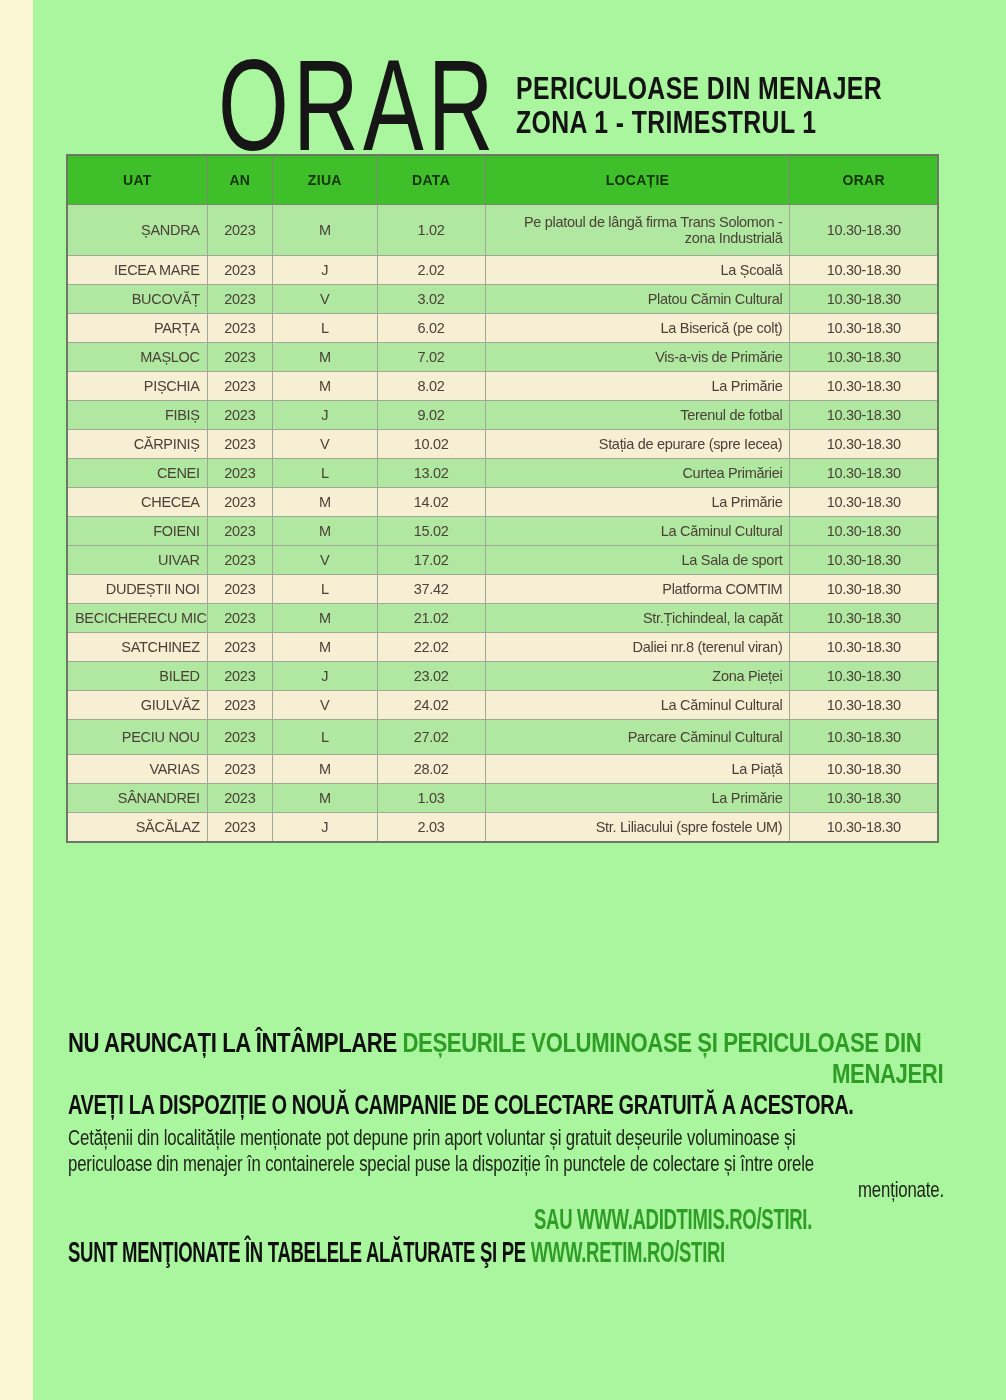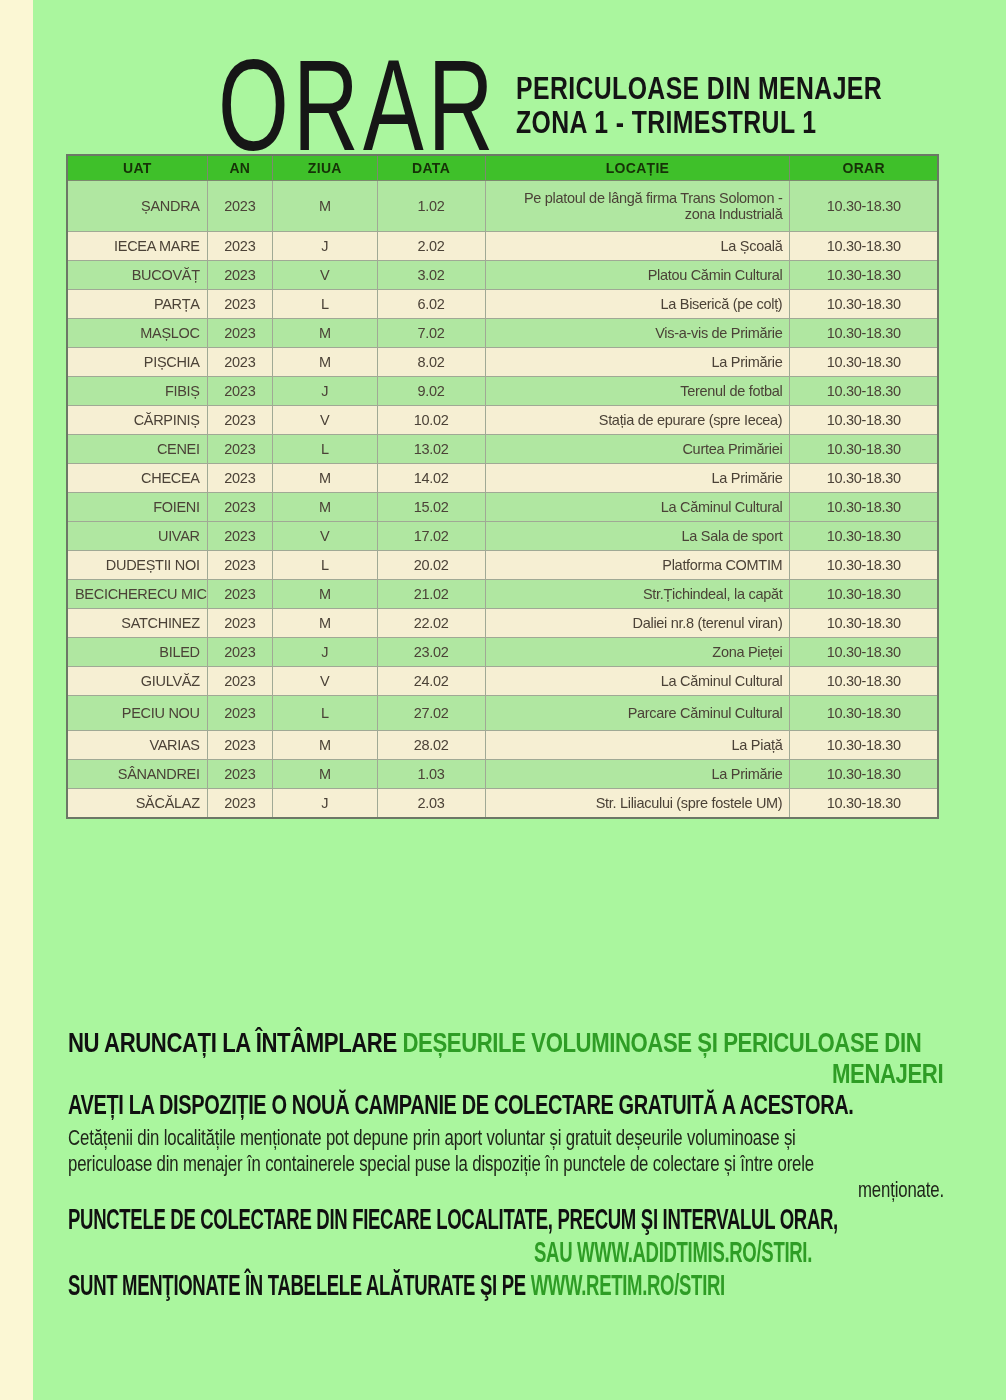--- a/index.html
+++ b/index.html
@@ -33,21 +33,21 @@
   table.schedule{
     position:absolute;left:66px;top:154px;width:873px;
     border-collapse:collapse;
     border:2px solid #6c7766;
     table-layout:fixed;
   }
   table.schedule th{
     background:var(--header-green,#3fc02a);
     color:#163207;font-size:14px;font-weight:600;
     height:24px;border:1px solid #7d8a6f;
-    padding:0 4px;letter-spacing:.3px;
+    padding:12px 4px;letter-spacing:.3px;
   }
   table.schedule td{
     font-size:14.5px;color:var(--cell-text,#4b4237);
     height:26px;border:1px solid #a0a995;
     padding:1px 7px;letter-spacing:-.3px;
   }
   tr.green td{background:var(--row-green,#b0e7a1);}
   tr.cream td{background:var(--row-cream,#f6efd3);}
   tr.tall td{height:48px;}
   tr.mid td{height:32px;}
@@ -188,21 +188,21 @@
           <td class="c">2023</td>
           <td class="c">V</td>
           <td class="c">17.02</td>
           <td class="l">La Sala de sport</td>
           <td class="c">10.30-18.30</td>
         </tr>
         <tr class="cream">
           <td class="uat l">DUDEȘTII NOI</td>
           <td class="c">2023</td>
           <td class="c">L</td>
-          <td class="c">20.02</td>
+          <td class="c">37.42</td>
           <td class="l">Platforma COMTIM</td>
           <td class="c">10.30-18.30</td>
         </tr>
         <tr class="green">
           <td class="uat l">BECICHERECU MIC</td>
           <td class="c">2023</td>
           <td class="c">M</td>
           <td class="c">21.02</td>
           <td class="l">Str.Țichindeal, la capăt</td>
           <td class="c">10.30-18.30</td>
@@ -273,18 +273,17 @@
       </div>
     <div class="p-bold">
         <div><span class="squeeze" style="transform: scaleX(0.74);"><span class="seg-ink">AVEȚI LA DISPOZIȚIE O NOUĂ CAMPANIE DE COLECTARE GRATUITĂ A ACESTORA.</span></span></div>
       </div>
     <div class="p-reg">
         <div><span class="squeeze" style="transform: scaleX(0.78);"><span class="seg-ink">Cetățenii din localitățile menționate pot depune prin aport voluntar și gratuit deșeurile voluminoase și</span></span></div>
         <div><span class="squeeze" style="transform: scaleX(0.78);"><span class="seg-ink">periculoase din menajer în containerele special puse la dispoziție în punctele de colectare și între orele</span></span></div>
         <div><span class="squeeze" style="transform: scaleX(0.78);"><span class="seg-ink">menționate.</span></span></div>
       </div>
     <div class="p-caps">
-        <div><span class="squeeze" style="transform: scaleX(0.64);"><span class="seg-ink">PUNCTELE DE COLECTARE DIN FIECARE LOCALITATE, PRECUM ŞI INTERVALUL ORAR,</span></span></div>
         <div><span class="squeeze" style="transform: scaleX(0.64);"><span class="seg-green">SAU WWW.ADIDTIMIS.RO/STIRI.</span></span></div>
         <div><span class="squeeze" style="transform: scaleX(0.64);"><span class="seg-ink">SUNT MENŢIONATE ÎN TABELELE ALĂTURATE ŞI PE </span><span class="seg-green">WWW.RETIM.RO/STIRI</span></span></div>
       </div>
   </div>
 </div>
 
 </body></html>

